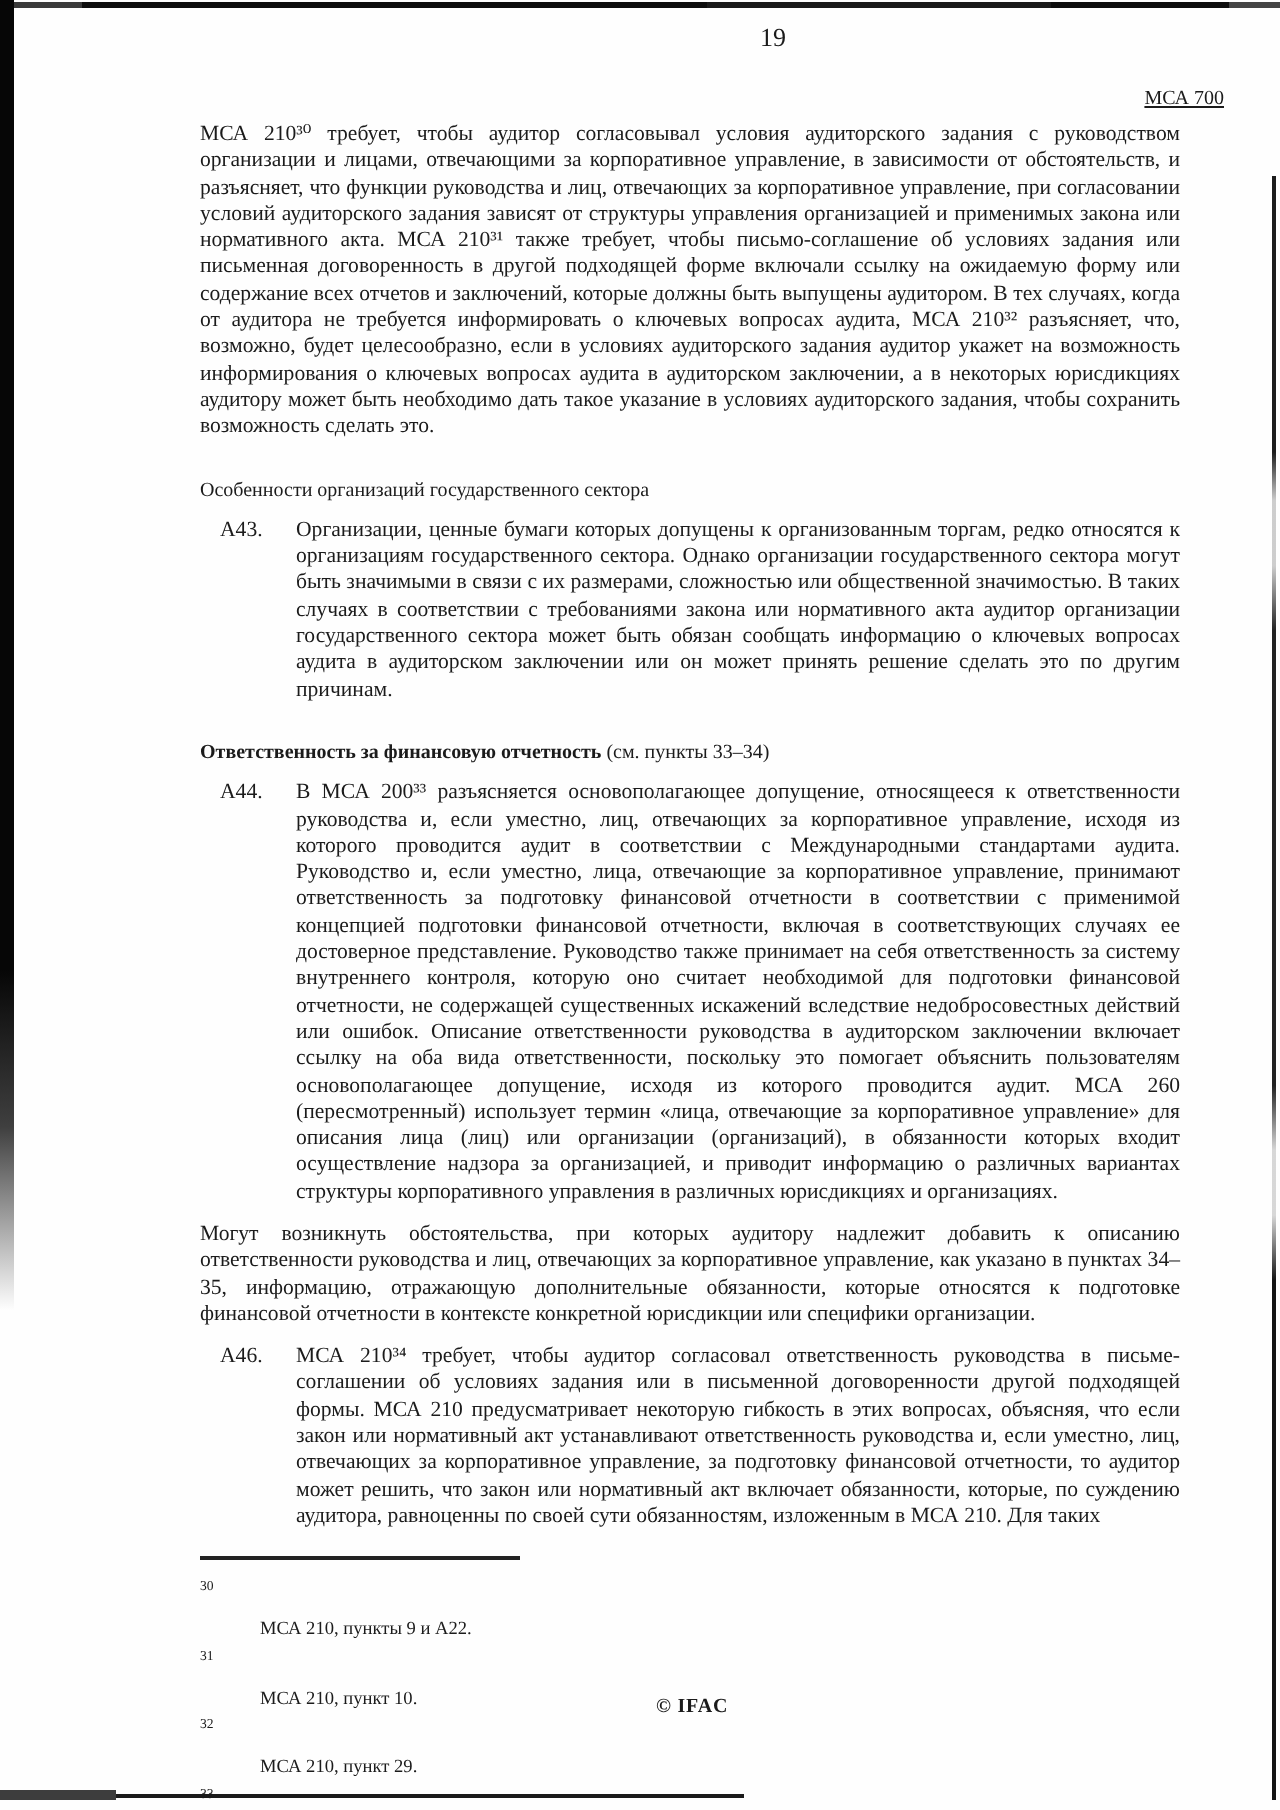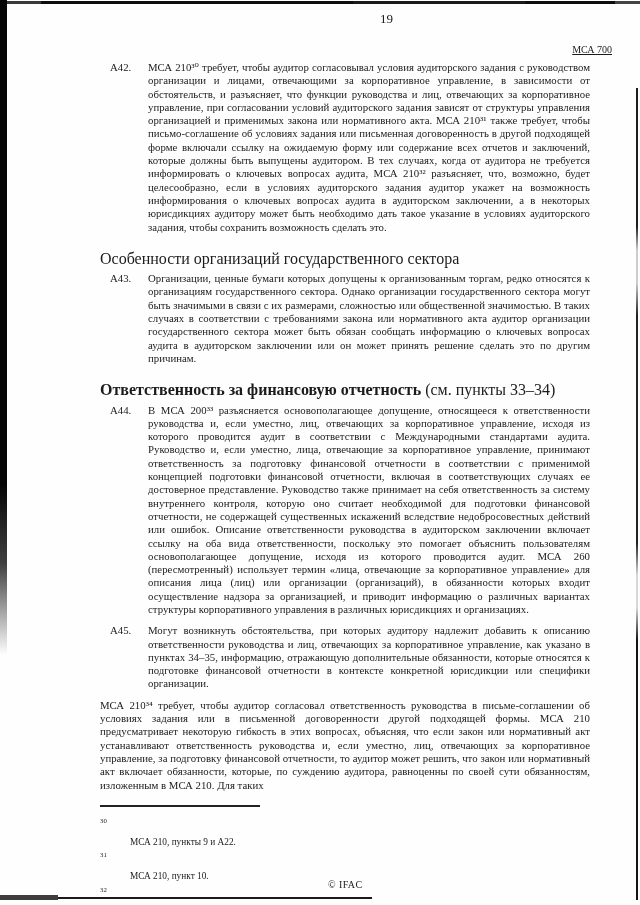--- a/index.html
+++ b/index.html
@@ -25,73 +25,72 @@
   
   .page-number{position:absolute;top:11px;left:352px;font-size:13px;margin-left:28px;}
   .doc-code{position:absolute;top:44px;right:28px;font-size:10px;text-decoration:underline;}
 
   
   .content{position:absolute;top:61px;left:100px;width:490px;}
   .para{display:flex;margin:0 0 8px 0;}
   .para-num{flex:none;width:48px;box-sizing:border-box;padding-left:10px;
     font-size:10.8px;line-height:13.3px;}
   .para-text{flex:1;text-align:justify;font-size:10.8px;line-height:13.3px;}
-  .subheading{font-size:16px;line-height:13.3px;margin:18px 0 7px 0;}
+  .subheading{font-size:10px;line-height:13.3px;margin:18px 0 7px 0;}
   .bold{font-weight:bold;}
 
   
   .footnote-sep{width:160px;border-top:2px solid #222;margin:13px 0 7px 0;}
   .footnote{display:flex;font-size:9.3px;line-height:12.5px;}
   .fn-num{flex:none;width:30px;font-size:6.8px;padding-top:1px;}
   .fn-text{flex:1;margin-top:22px;}
 
   
-  .footer{position:absolute;top:879px;left:328px;font-size:10px;font-weight:normal;letter-spacing:.4px;}
+  .footer{position:absolute;top:848px;left:328px;font-size:10px;font-weight:bold;letter-spacing:.4px;}
 </style>
 </head>
 <body>
 
 <div class="page">
 
   <div class="edge-top"></div>
   <div class="edge-left"></div>
   <div class="edge-right"></div>
   <div class="edge-bottom"></div>
   <div class="edge-bottom-thick"></div>
 
   <div class="page-number">19</div>
   <div class="doc-code">МСА 700</div>
 
   <div class="content">
 
     <div class="para">
-      <div class="para-num">А42.</div>
       <div class="para-text">МСА 210³⁰ требует, чтобы аудитор согласовывал условия аудиторского задания с руководством организации и лицами, отвечающими за корпоративное управление, в зависимости от обстоятельств, и разъясняет, что функции руководства и лиц, отвечающих за корпоративное управление, при согласовании условий аудиторского задания зависят от структуры управления организацией и применимых закона или нормативного акта. МСА 210³¹ также требует, чтобы письмо-соглашение об условиях задания или письменная договоренность в другой подходящей форме включали ссылку на ожидаемую форму или содержание всех отчетов и заключений, которые должны быть выпущены аудитором. В тех случаях, когда от аудитора не требуется информировать о ключевых вопросах аудита, МСА 210³² разъясняет, что, возможно, будет целесообразно, если в условиях аудиторского задания аудитор укажет на возможность информирования о ключевых вопросах аудита в аудиторском заключении, а в некоторых юрисдикциях аудитору может быть необходимо дать такое указание в условиях аудиторского задания, чтобы сохранить возможность сделать это.</div>
     </div>
 
     <div class="subheading">Особенности организаций государственного сектора</div>
 
     <div class="para">
       <div class="para-num">А43.</div>
       <div class="para-text">Организации, ценные бумаги которых допущены к организованным торгам, редко относятся к организациям государственного сектора. Однако организации государственного сектора могут быть значимыми в связи с их размерами, сложностью или общественной значимостью. В таких случаях в соответствии с требованиями закона или нормативного акта аудитор организации государственного сектора может быть обязан сообщать информацию о ключевых вопросах аудита в аудиторском заключении или он может принять решение сделать это по другим причинам.</div>
     </div>
 
     <div class="subheading"><span class="bold">Ответственность за финансовую отчетность</span><span> (см. пункты 33–34)</span></div>
 
     <div class="para">
       <div class="para-num">А44.</div>
       <div class="para-text">В МСА 200³³ разъясняется основополагающее допущение, относящееся к ответственности руководства и, если уместно, лиц, отвечающих за корпоративное управление, исходя из которого проводится аудит в соответствии с Международными стандартами аудита. Руководство и, если уместно, лица, отвечающие за корпоративное управление, принимают ответственность за подготовку финансовой отчетности в соответствии с применимой концепцией подготовки финансовой отчетности, включая в соответствующих случаях ее достоверное представление. Руководство также принимает на себя ответственность за систему внутреннего контроля, которую оно считает необходимой для подготовки финансовой отчетности, не содержащей существенных искажений вследствие недобросовестных действий или ошибок. Описание ответственности руководства в аудиторском заключении включает ссылку на оба вида ответственности, поскольку это помогает объяснить пользователям основополагающее допущение, исходя из которого проводится аудит. МСА 260 (пересмотренный) использует термин «лица, отвечающие за корпоративное управление» для описания лица (лиц) или организации (организаций), в обязанности которых входит осуществление надзора за организацией, и приводит информацию о различных вариантах структуры корпоративного управления в различных юрисдикциях и организациях.</div>
     </div>
 
     <div class="para">
-      <div class="para-num">А45.</div>
       <div class="para-text">Могут возникнуть обстоятельства, при которых аудитору надлежит добавить к описанию ответственности руководства и лиц, отвечающих за корпоративное управление, как указано в пунктах 34–35, информацию, отражающую дополнительные обязанности, которые относятся к подготовке финансовой отчетности в контексте конкретной юрисдикции или специфики организации.</div>
     </div>
 
     <div class="para">
+      <div class="para-num">А46.</div>
       <div class="para-text">МСА 210³⁴ требует, чтобы аудитор согласовал ответственность руководства в письме-соглашении об условиях задания или в письменной договоренности другой подходящей формы. МСА 210 предусматривает некоторую гибкость в этих вопросах, объясняя, что если закон или нормативный акт устанавливают ответственность руководства и, если уместно, лиц, отвечающих за корпоративное управление, за подготовку финансовой отчетности, то аудитор может решить, что закон или нормативный акт включает обязанности, которые, по суждению аудитора, равноценны по своей сути обязанностям, изложенным в МСА 210. Для таких</div>
     </div>
 
     <div class="footnote-sep"></div>
 
     <div class="footnotes">
       <div class="footnote">
         <span class="fn-num">30</span>
           <span class="fn-text">МСА 210, пункты 9 и А22.</span>
       </div>

